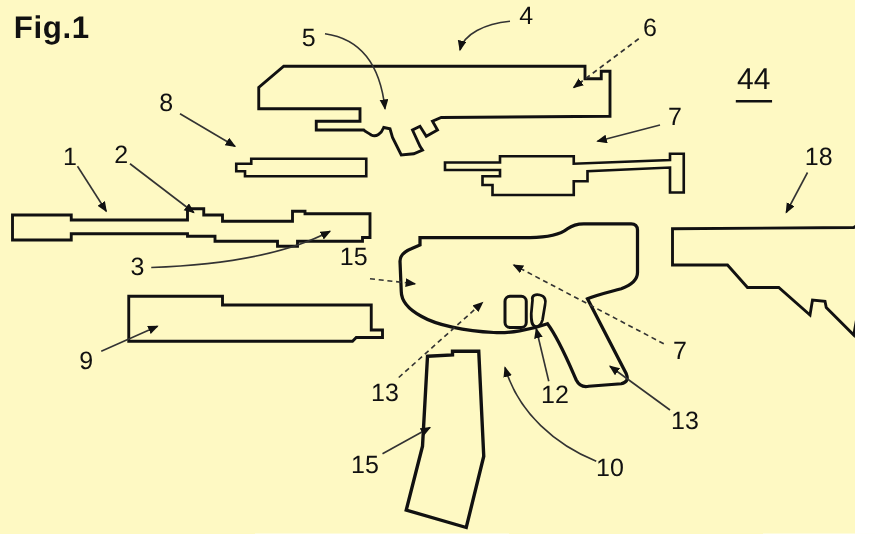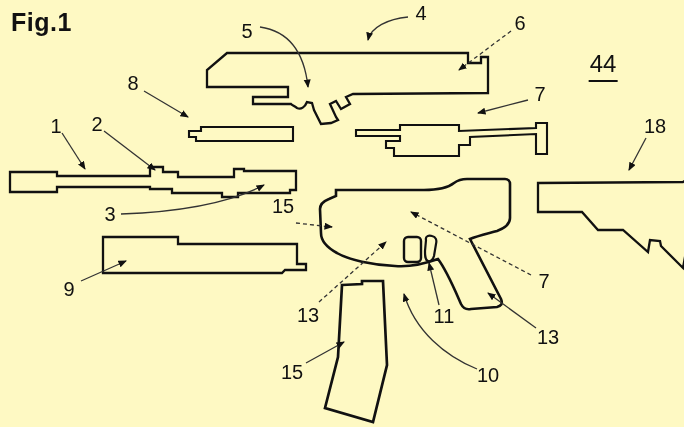--- a/index.html
+++ b/index.html
@@ -101,20 +101,20 @@
   <div class="num" style="left:97px;top:124px">2</div>
   <div class="num" style="left:110px;top:214px">3</div>
   <div class="num" style="left:421px;top:13px">4</div>
   <div class="num" style="left:247px;top:31px">5</div>
   <div class="num" style="left:520px;top:23px">6</div>
   <div class="num" style="left:540px;top:94px">7</div>
   <div class="num" style="left:133px;top:83px">8</div>
   <div class="num" style="left:69px;top:289px">9</div>
   <div class="num" style="left:488px;top:375px">10</div>
   <div class="num" style="left:308px;top:315px">13</div>
-  <div class="num" style="left:444px;top:316px">11</div>
+  <div class="num" style="left:444px;top:316px">12</div>
   <div class="num" style="left:548px;top:337px">13</div>
   <div class="num" style="left:544px;top:281px">7</div>
   <div class="num" style="left:283px;top:206px">15</div>
   <div class="num" style="left:292px;top:372px">15</div>
   <div class="num" style="left:655px;top:126px">18</div>
 
 </div>
 
 </body></html>

